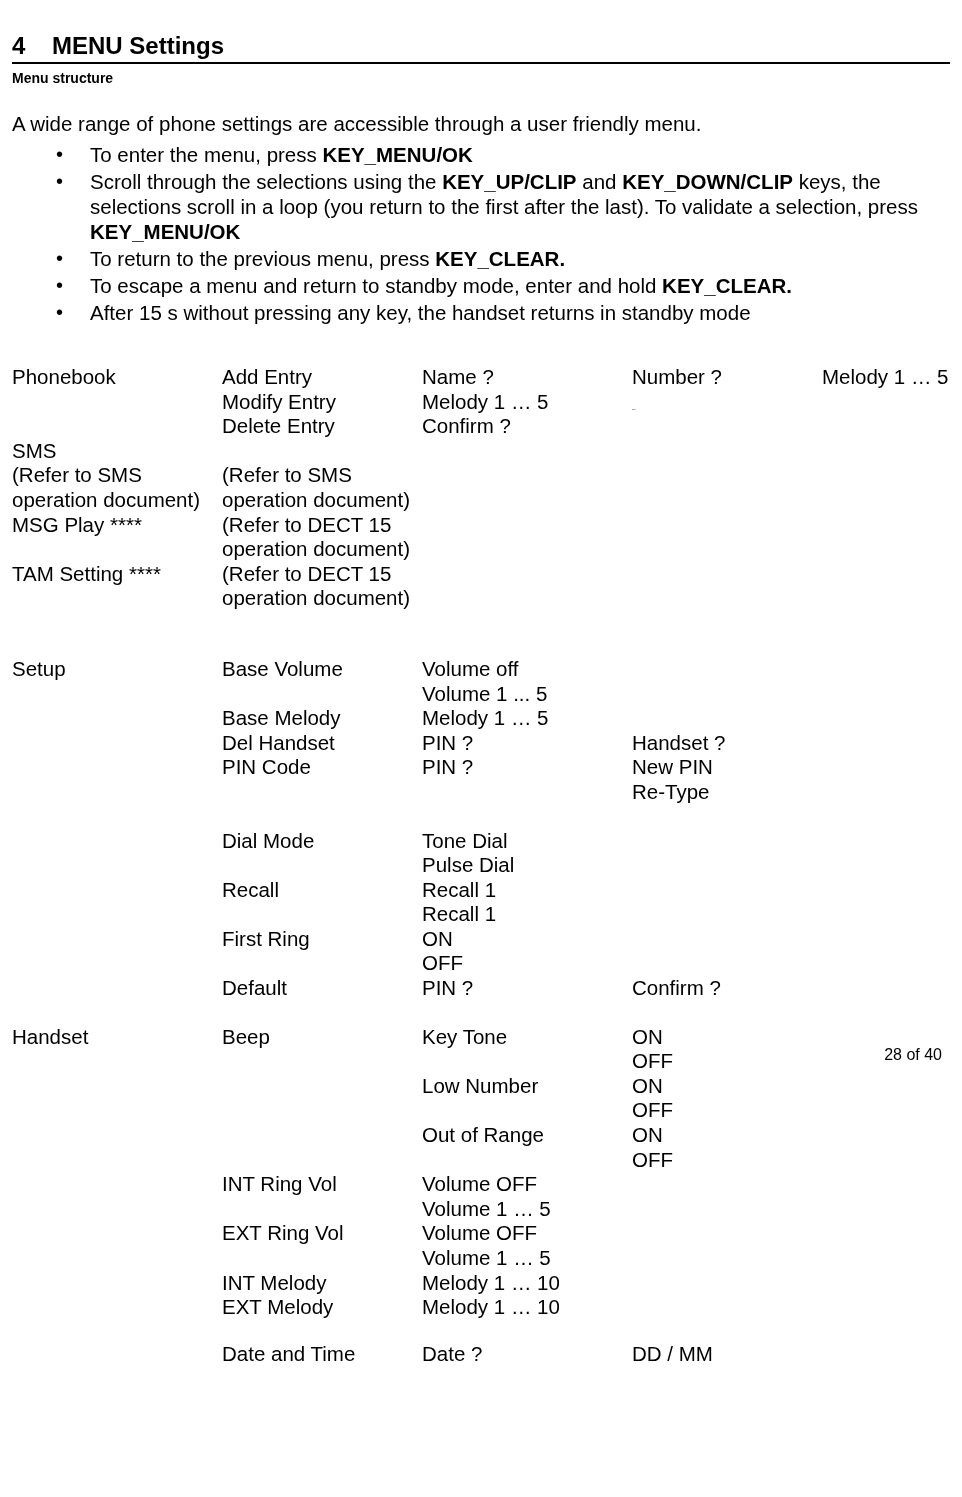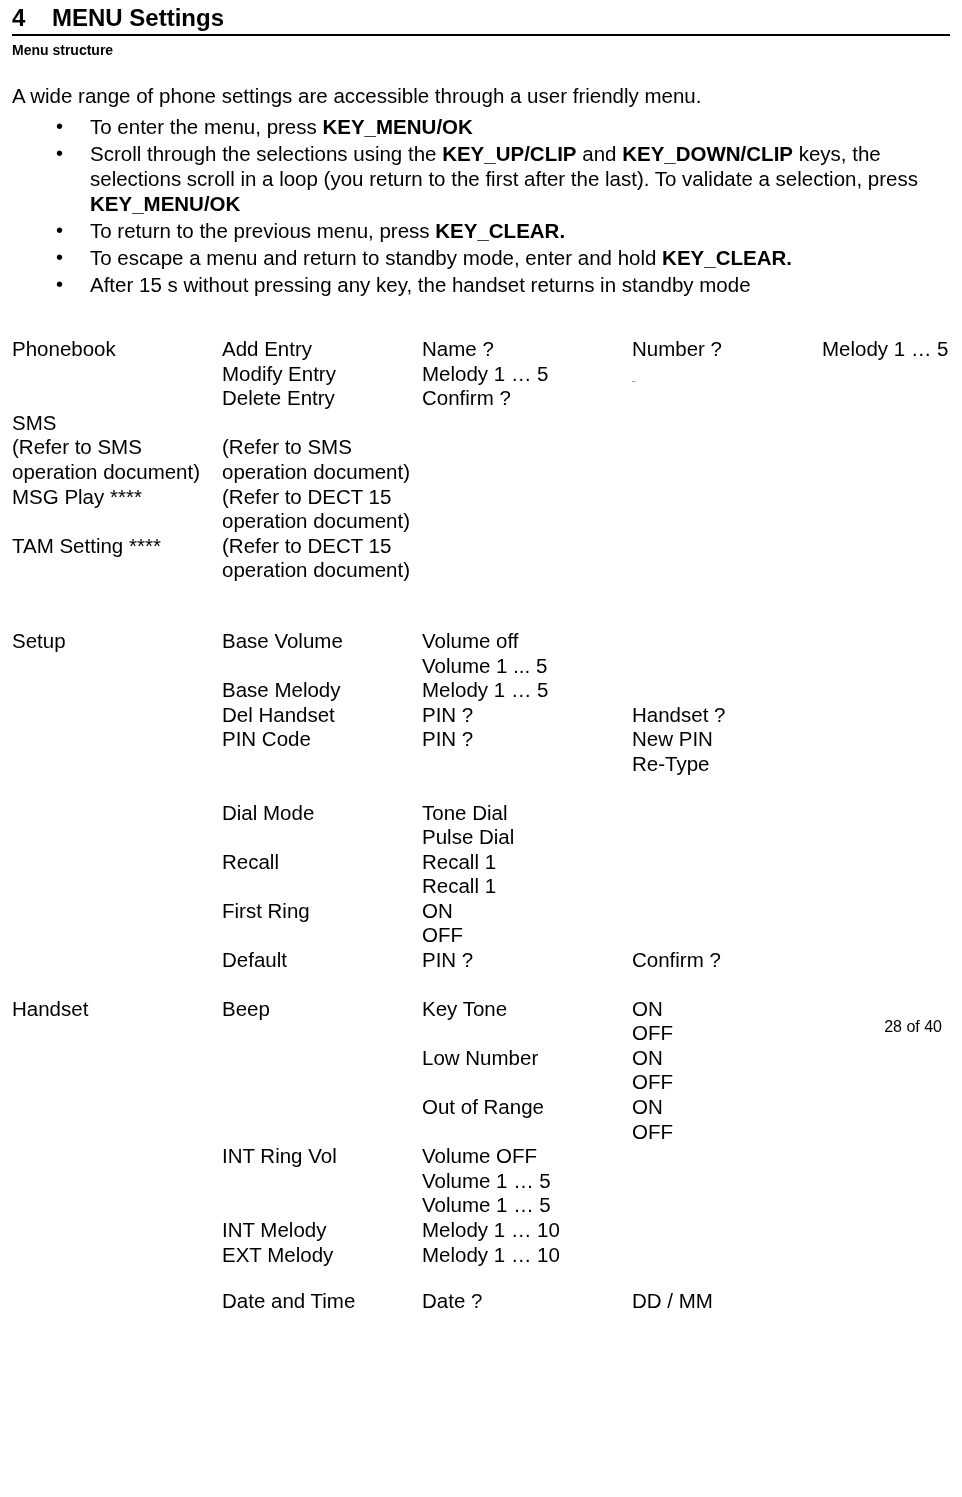--- a/index.html
+++ b/index.html
@@ -12,20 +12,21 @@
     font-family: Arial, Helvetica, sans-serif;
     color: #000;
     font-size: 20.5px;
   }
   .page {
     position: relative;
     width: 962px;
     height: 1070px;
     box-sizing: border-box;
     padding: 0 12px;
+    margin-top: 28px;
   }
   h1.section {
     font-size: 24px;
     font-weight: bold;
     margin: 0;
     padding-top: 4px;
     padding-bottom: 2px;
     border-bottom: 2px solid #000;
   }
   h2.subsection {
@@ -338,20 +339,27 @@
       </tr>
       <tr>
         <td></td>
           <td></td>
         <td>Volume 1 … 5</td>
         <td></td>
           <td></td>
       </tr>
       <tr>
         <td></td>
+        <td>EXT Ring Vol</td>
+        <td>Volume OFF</td>
+        <td></td>
+          <td></td>
+      </tr>
+      <tr>
+        <td></td>
           <td></td>
         <td>Volume 1 … 5</td>
         <td></td>
           <td></td>
       </tr>
       <tr>
         <td></td>
         <td>INT Melody</td>
         <td>Melody 1 … 10</td>
         <td></td>

